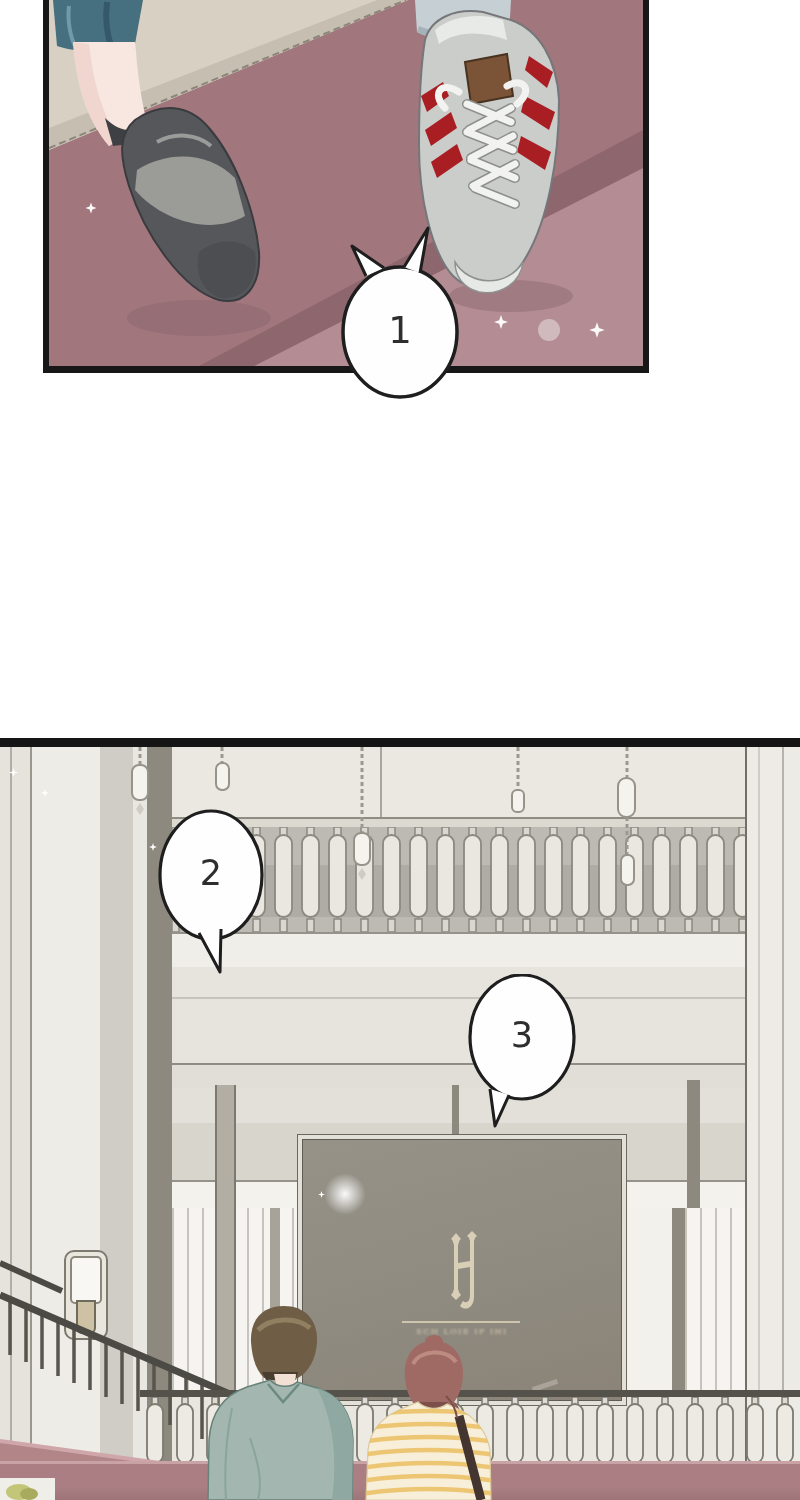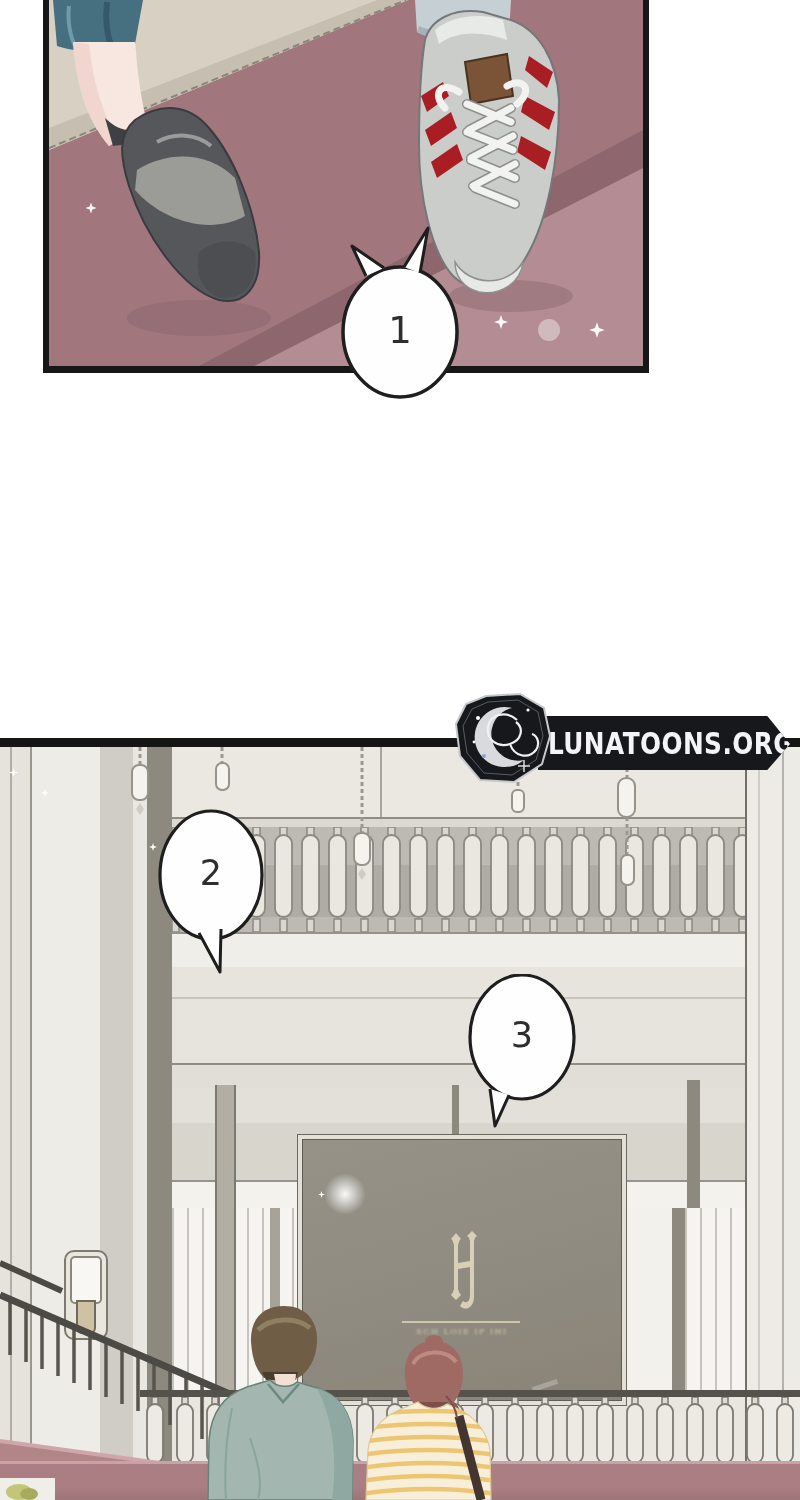--- a/index.html
+++ b/index.html
@@ -322,30 +322,14 @@
   </div>
 
   <div class="bubble" style="left:465px;top:974px;width:115px;height:158px;z-index:30;">
     <svg width="115" height="158" viewBox="0 0 115 158">
       <ellipse cx="57" cy="63" rx="52" ry="62" fill="#fefefe" stroke="#1e1e1e" stroke-width="3.2"></ellipse>
       <path d="M25,115 L30,152 L44,121" fill="#fefefe" stroke="#1e1e1e" stroke-width="3" stroke-linejoin="round"></path>
     </svg>
     <span class="bubble-num" style="left:57px;top:63px;font-size:35px;">3</span>
   </div>
 
-  <div class="wm">
-    <div class="wm-banner">
-      <span class="wm-text">LUNATOONS.ORG</span>
-    </div>
-    <svg class="wm-badge" width="100" height="96" viewBox="0 0 100 96">
-      <path d="M32,6 L66,4 L90,18 L96,46 L88,74 L60,92 L26,90 L6,66 L2,34 L12,14 Z" fill="#17181c" stroke="#c7c8cc" stroke-width="2"></path>
-      <path d="M34,12 L64,10 L84,22 L89,46 L82,70 L58,85 L30,83 L13,63 L9,36 L18,19 Z" fill="none" stroke="#595b63" stroke-width="1"></path>
-      <path d="M58,18 A30,30 0 1,0 70,70 A24,24 0 1,1 58,18 Z" fill="#e4e5e8" opacity="0.95"></path>
-      <path d="M63,30 C52,20 36,24 34,37 C32,50 44,58 56,54 C68,50 70,38 62,32 M56,54 C60,66 74,70 82,60 C86,54 84,46 78,44" fill="none" stroke="#f0f1f3" stroke-width="2.2"></path>
-      <circle cx="24" cy="28" r="2" fill="#ffffff"></circle>
-      <circle cx="74" cy="20" r="1.6" fill="#ffffff"></circle>
-      <circle cx="20" cy="52" r="1.4" fill="#ffffff"></circle>
-      <circle cx="30" cy="66" r="2" fill="#8fa0cf"></circle>
-      <path d="M70,70 V82 M64,76 H76" stroke="#d9dadd" stroke-width="1.5"></path>
-    </svg>
-  </div>
 
 </div>
 
 </body></html>

